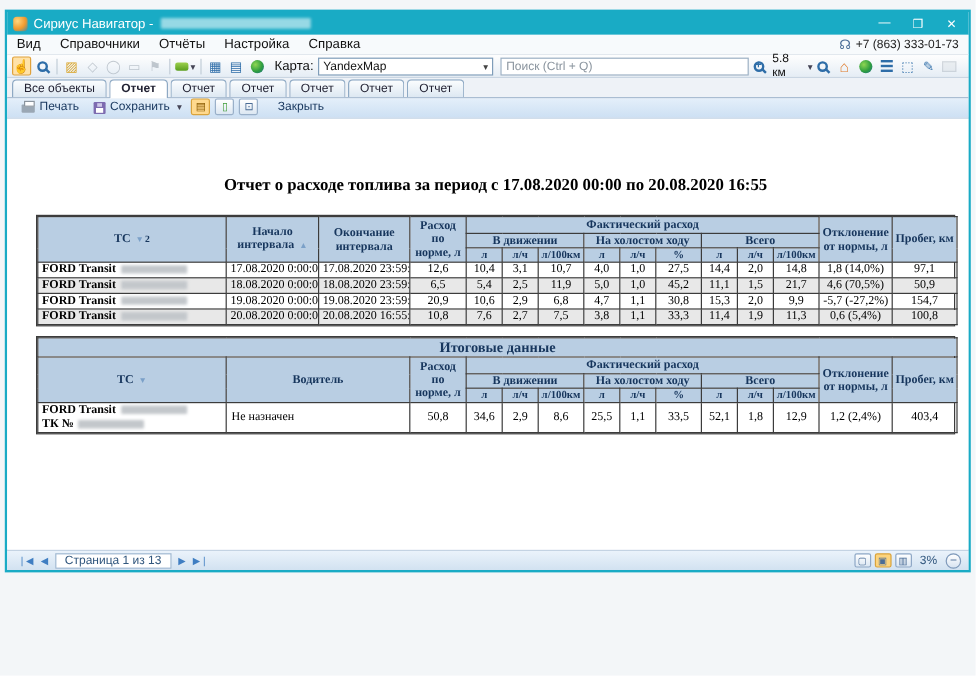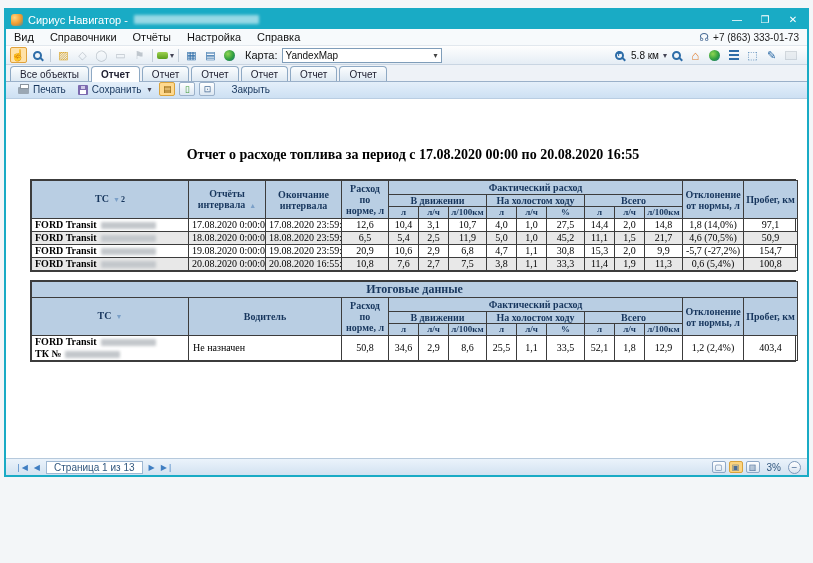--- a/index.html
+++ b/index.html
@@ -188,20 +188,21 @@
         <span class="glyph-blue">▤</span>
       </span>
     <span class="tb-btn">
         <span class="globe"></span>
       </span>
     <span class="lbl">Карта:</span>
     <div class="combo">
       <span>YandexMap</span>
       <span class="car">▾</span>
     </div>
+    <input class="search" placeholder="Поиск (Ctrl + Q)" style="">
     <div class="right-icons">
       <span class="tb-btn">
           <span class="lens plus"></span>
         </span>
       <span class="scale-txt">5.8 км</span>
       <span class="drop-arrow">▾</span>
       <span class="tb-btn">
           <span class="lens"></span>
         </span>
       <span class="tb-btn">
@@ -275,21 +276,21 @@
               <col style="width:38px">
             <col style="width:61px">
               <col style="width:54px">
           </colgroup>
           <thead>
             <tr>
               <th rowspan="3">
                 <span>ТС</span><span class="sort">▼</span><span class="sortnum">2</span>
               </th>
               <th rowspan="3">
-                <span>Отчёты интервала</span><span class="sort">▲</span>
+                <span>Начало интервала</span><span class="sort">▲</span>
               </th>
               <th rowspan="3"><span>Окончание интервала</span></th>
               <th rowspan="3"><span>Расход по норме, л</span></th>
               <th colspan="9" class="grp"><span>Фактический расход</span></th>
               <th rowspan="3"><span>Отклонение от нормы, л</span></th>
               <th rowspan="3"><span>Пробег, км</span></th>
             </tr>
             <tr class="groups">
               <th colspan="3"><span>В движении</span></th>
               <th colspan="3"><span>На холостом ходу</span></th>

